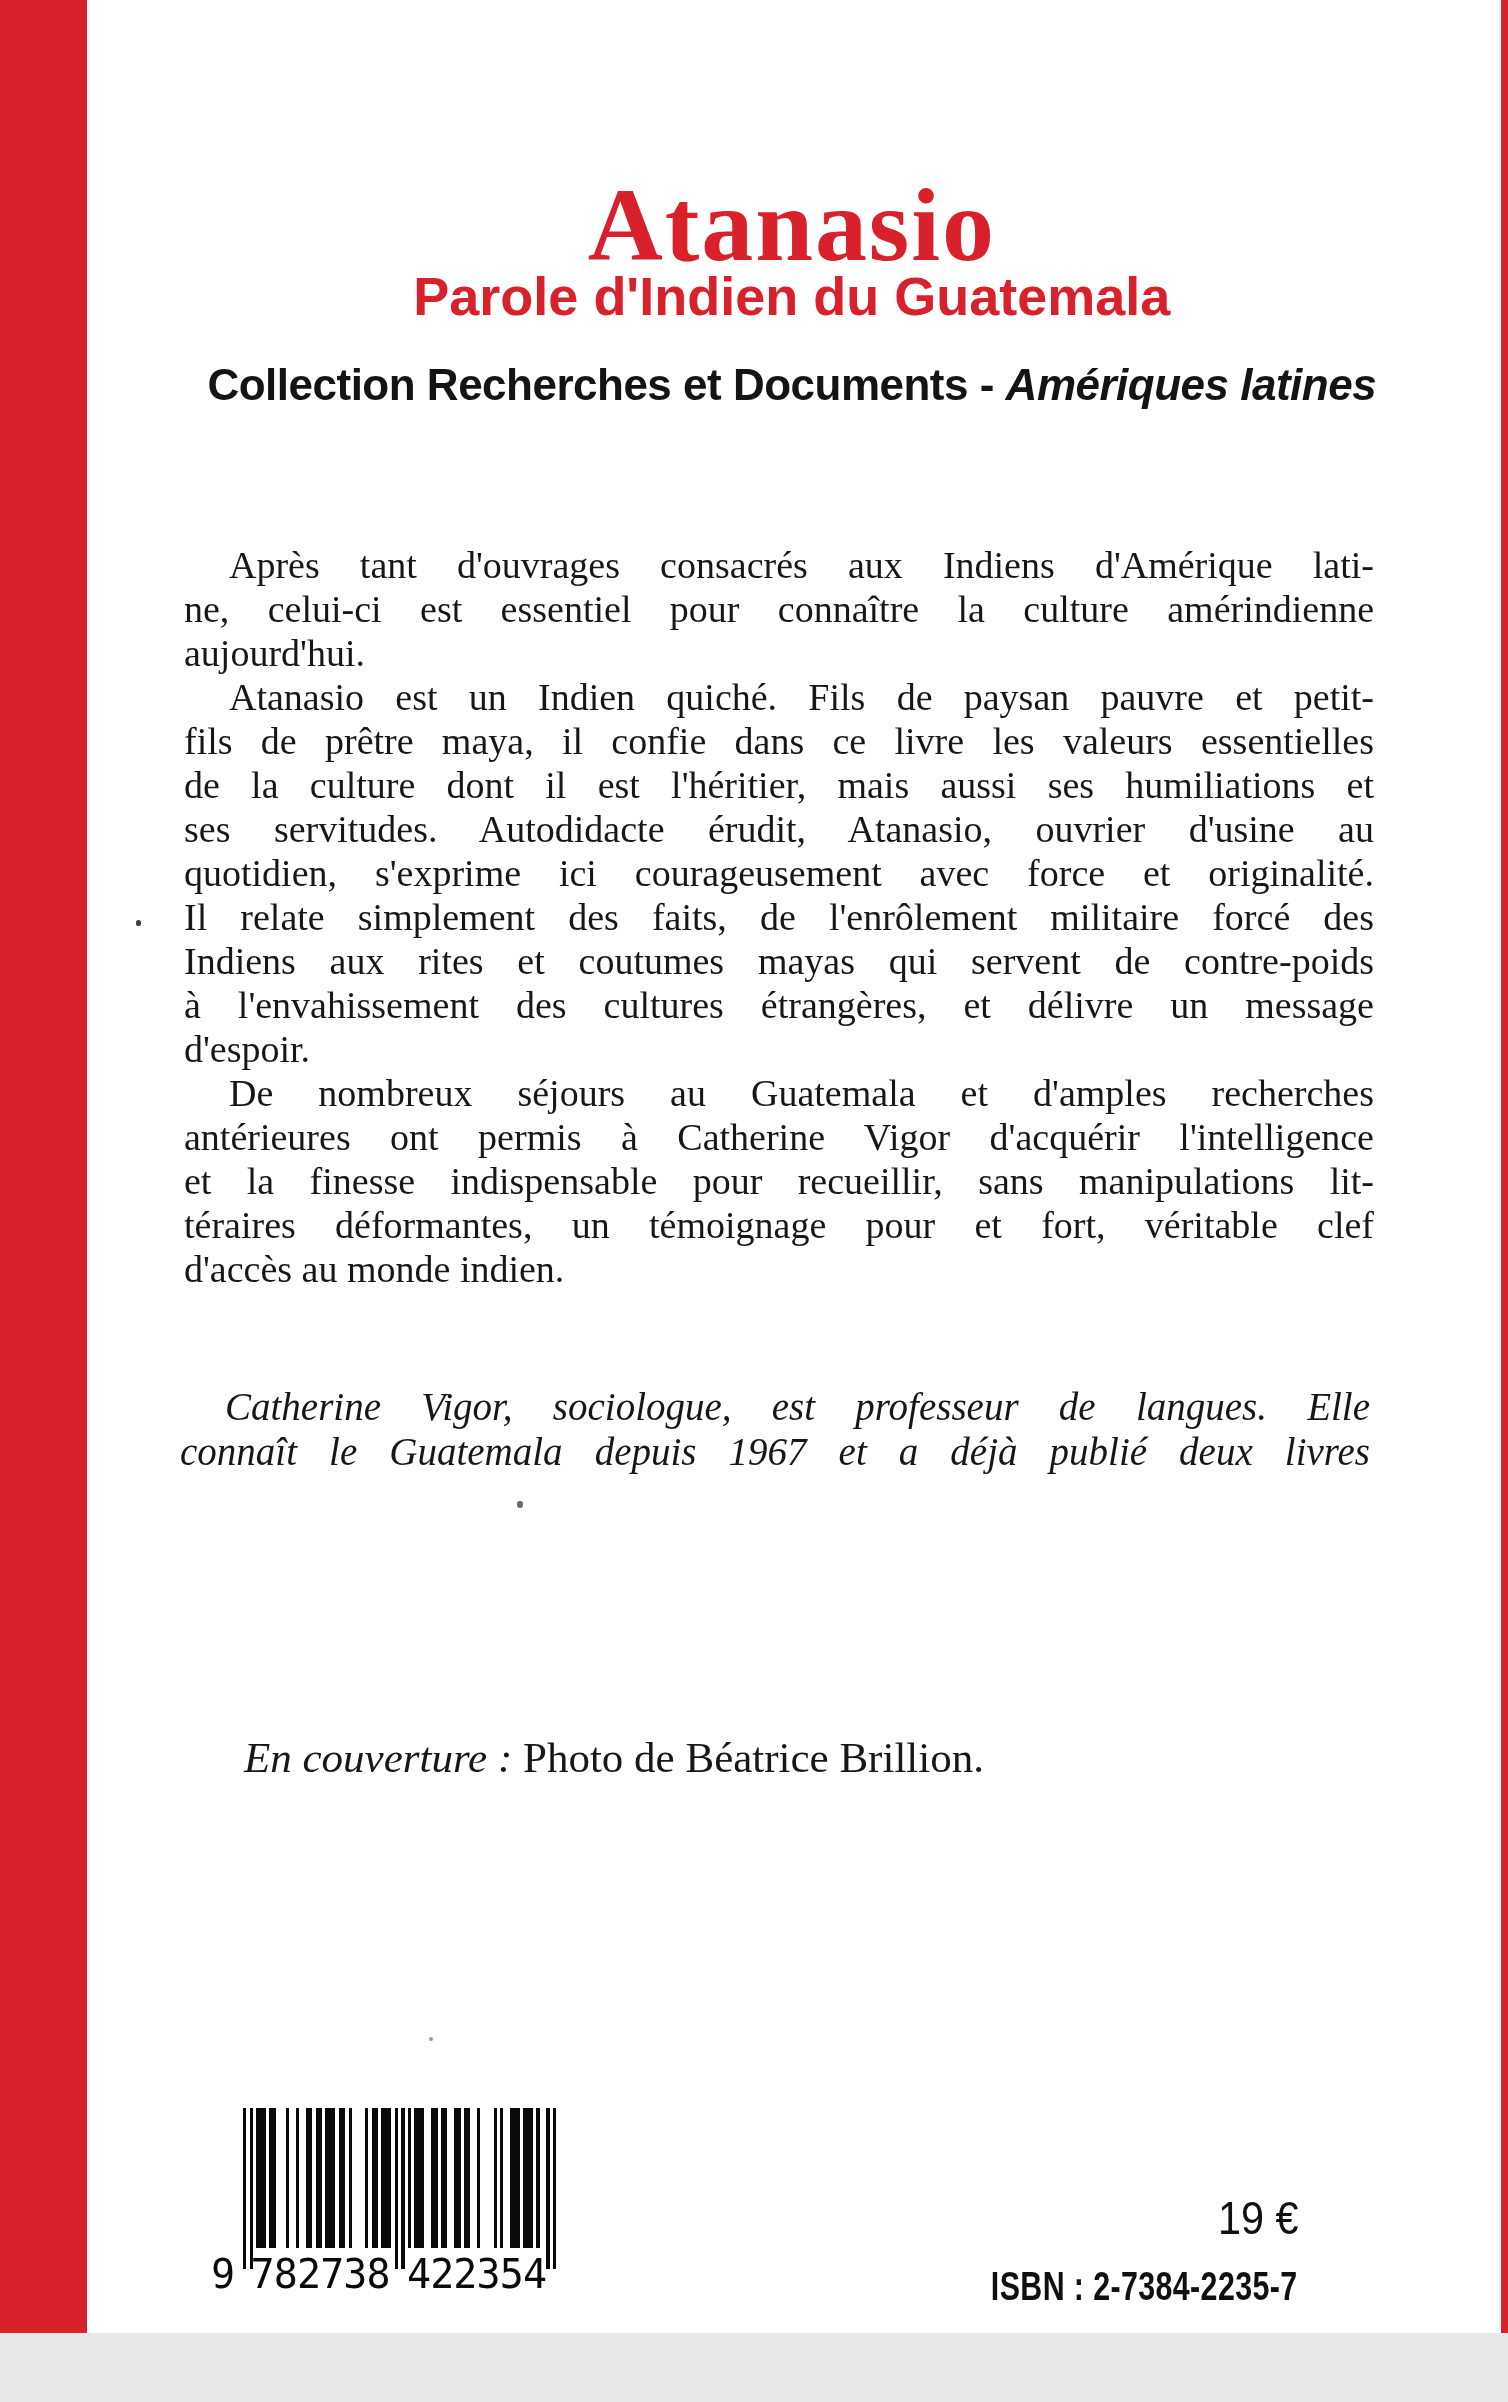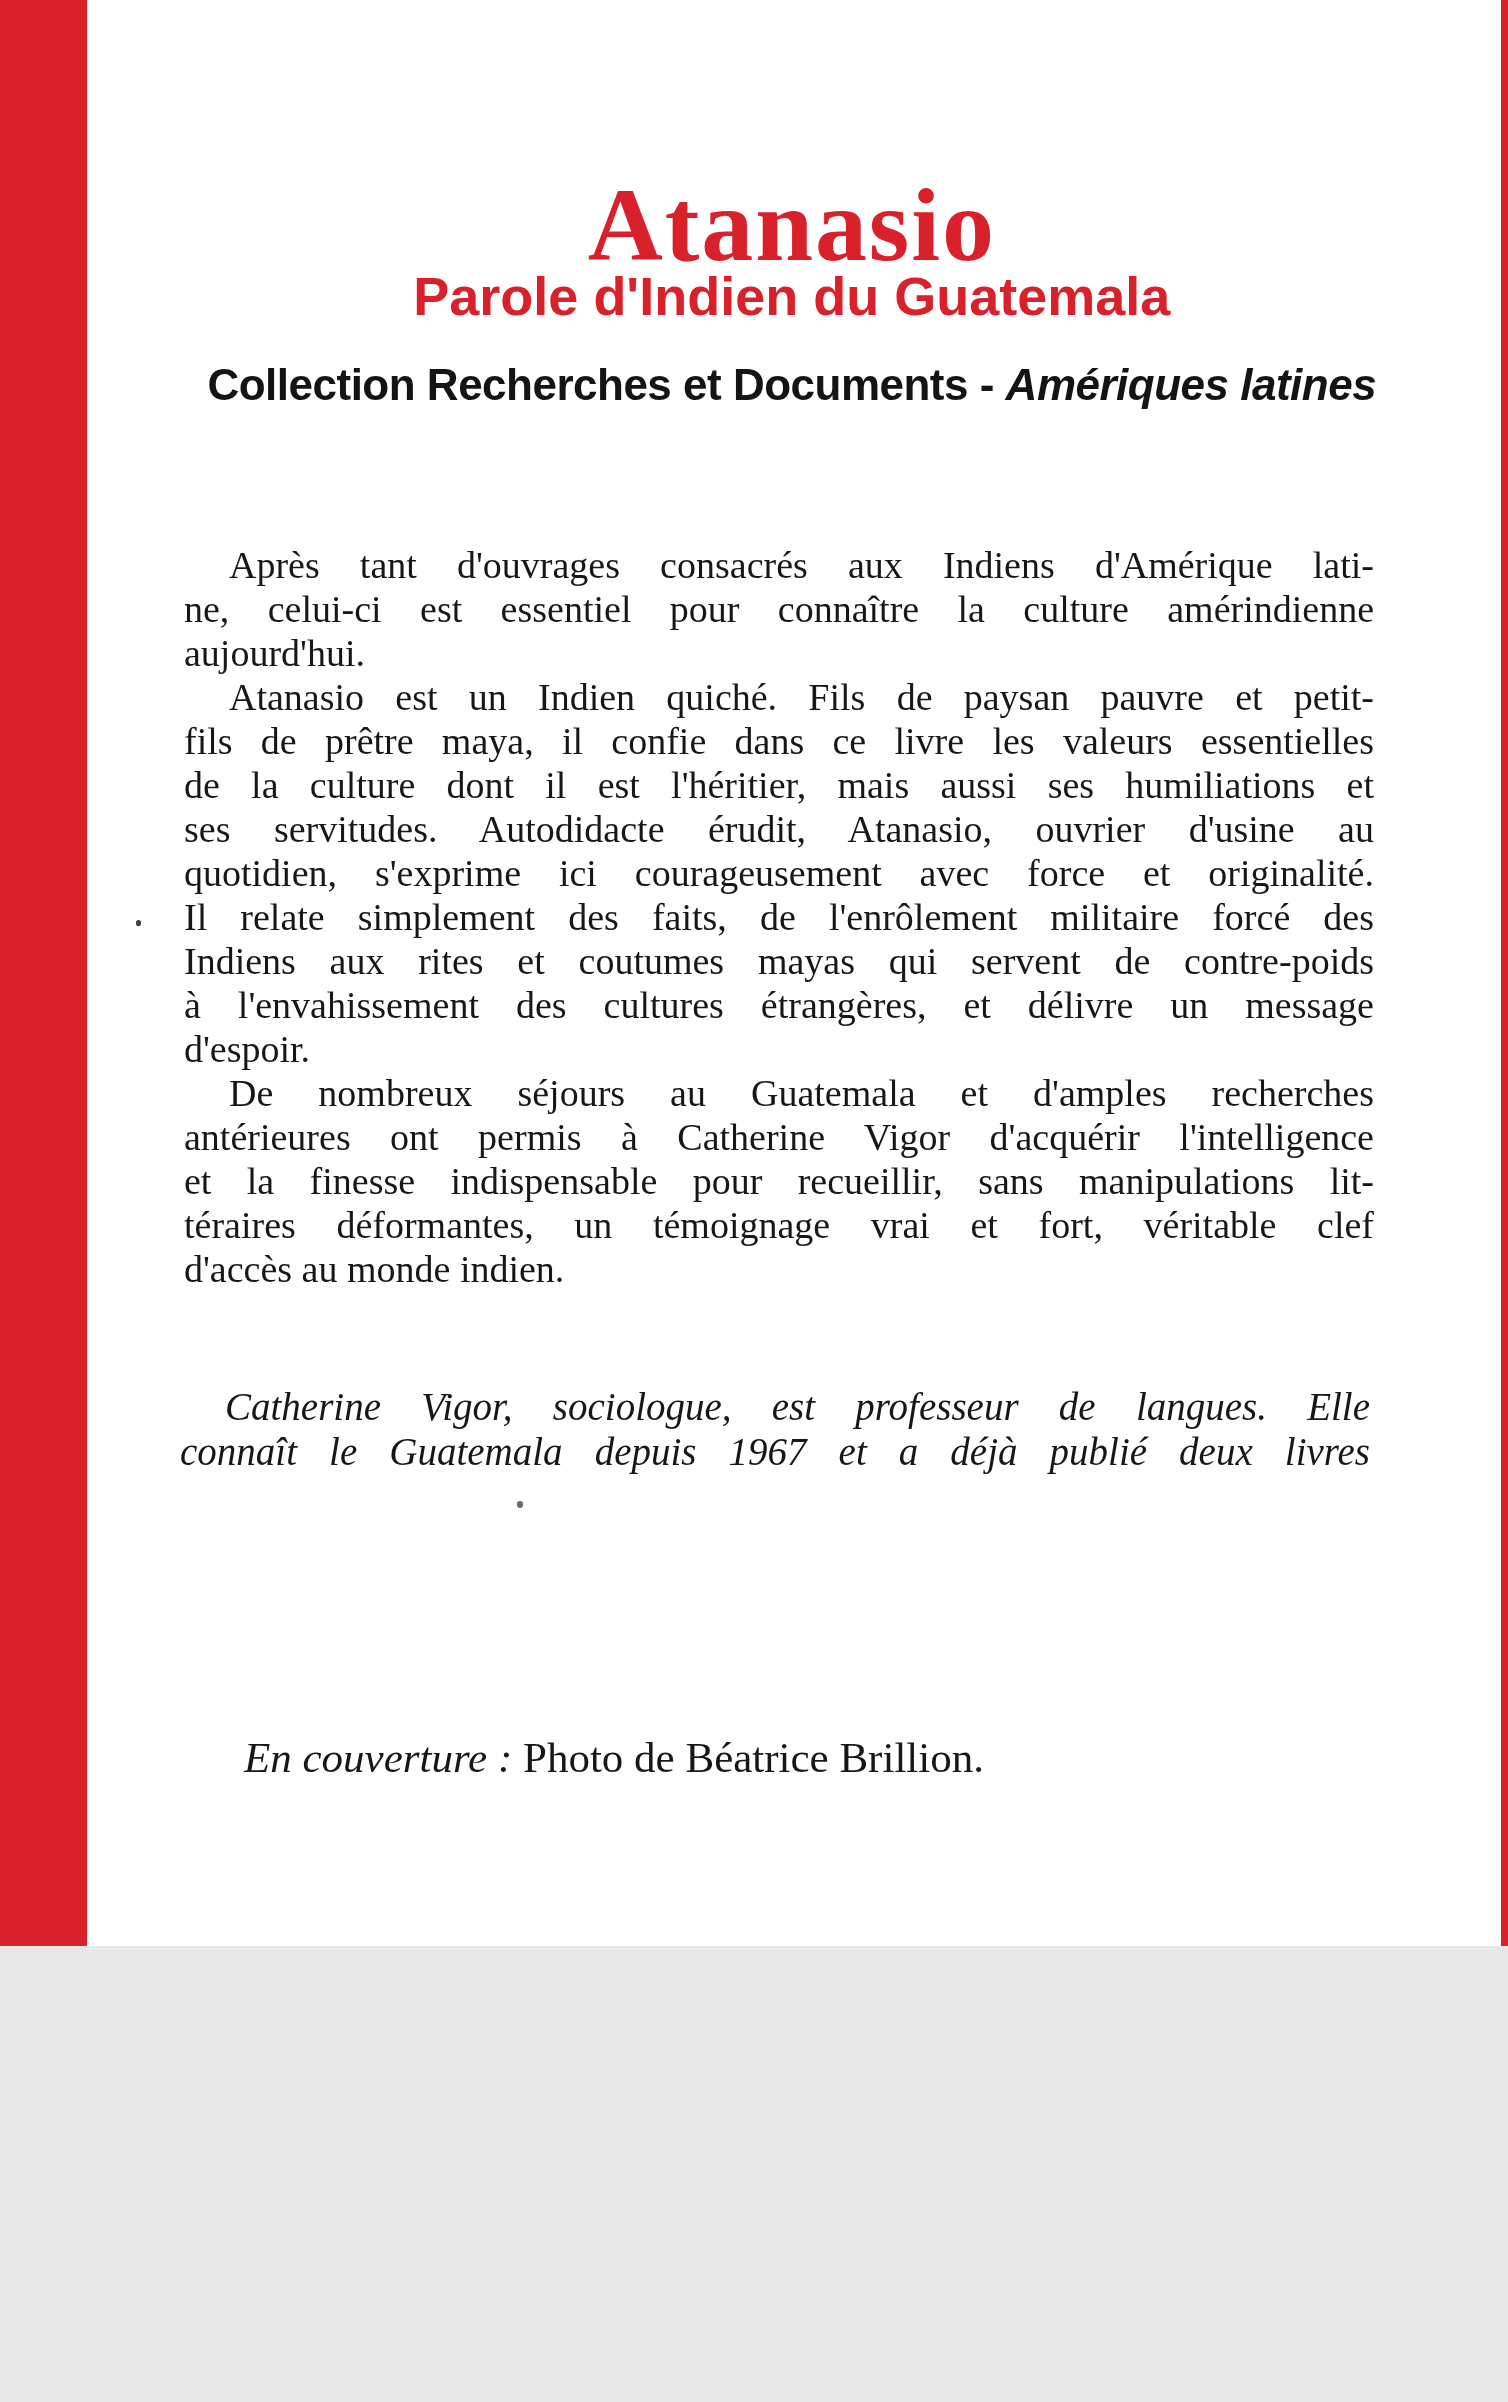--- a/index.html
+++ b/index.html
@@ -1,18 +1,18 @@
 <!DOCTYPE html>
 <html lang="fr" style="font-size:15px"><head>
 <meta charset="utf-8">
 <style>
   html,body{margin:0;padding:0;background:#e8e8e8;}
   #cover{
     position:relative;
-    width:1508px;height:1946px;
+    width:1508px;height:2333px;
     background:#ffffff;
     overflow:hidden;
     font-family:"Liberation Serif", serif;
     color:#1a1a1a;
   }
   
   .band-left{position:absolute;left:0;top:0;width:87px;height:100%;}
   .band-right{position:absolute;right:0;top:0;width:6.6px;height:100%;}
 
   
@@ -108,21 +108,21 @@
       <div class="tline">de la culture dont il est l'héritier, mais aussi ses humiliations et</div>
       <div class="tline">ses servitudes. Autodidacte érudit, Atanasio, ouvrier d'usine au</div>
       <div class="tline">quotidien, s'exprime ici courageusement avec force et originalité.</div>
       <div class="tline">Il relate simplement des faits, de l'enrôlement militaire forcé des</div>
       <div class="tline">Indiens aux rites et coutumes mayas qui servent de contre-poids</div>
       <div class="tline">à l'envahissement des cultures étrangères, et délivre un message</div>
       <div class="tline lastline">d'espoir.</div>
       <div class="tline indent">De nombreux séjours au Guatemala et d'amples recherches</div>
       <div class="tline">antérieures ont permis à Catherine Vigor d'acquérir l'intelligence</div>
       <div class="tline">et la finesse indispensable pour recueillir, sans manipulations lit-</div>
-      <div class="tline">téraires déformantes, un témoignage vrai et fort, véritable clef</div>
+      <div class="tline">téraires déformantes, un témoignage pour et fort, véritable clef</div>
       <div class="tline lastline">d'accès au monde indien.</div>
     </div>
 
   <div class="author-note">
       <div class="tline indent">Catherine Vigor, sociologue, est professeur de langues. Elle</div>
       <div class="tline">connaît le Guatemala depuis 1967 et a déjà publié deux livres</div>
     </div>
 
   <div class="credit"><span class="ital">En couverture :</span><span> Photo de Béatrice Brillion.</span></div>
 

